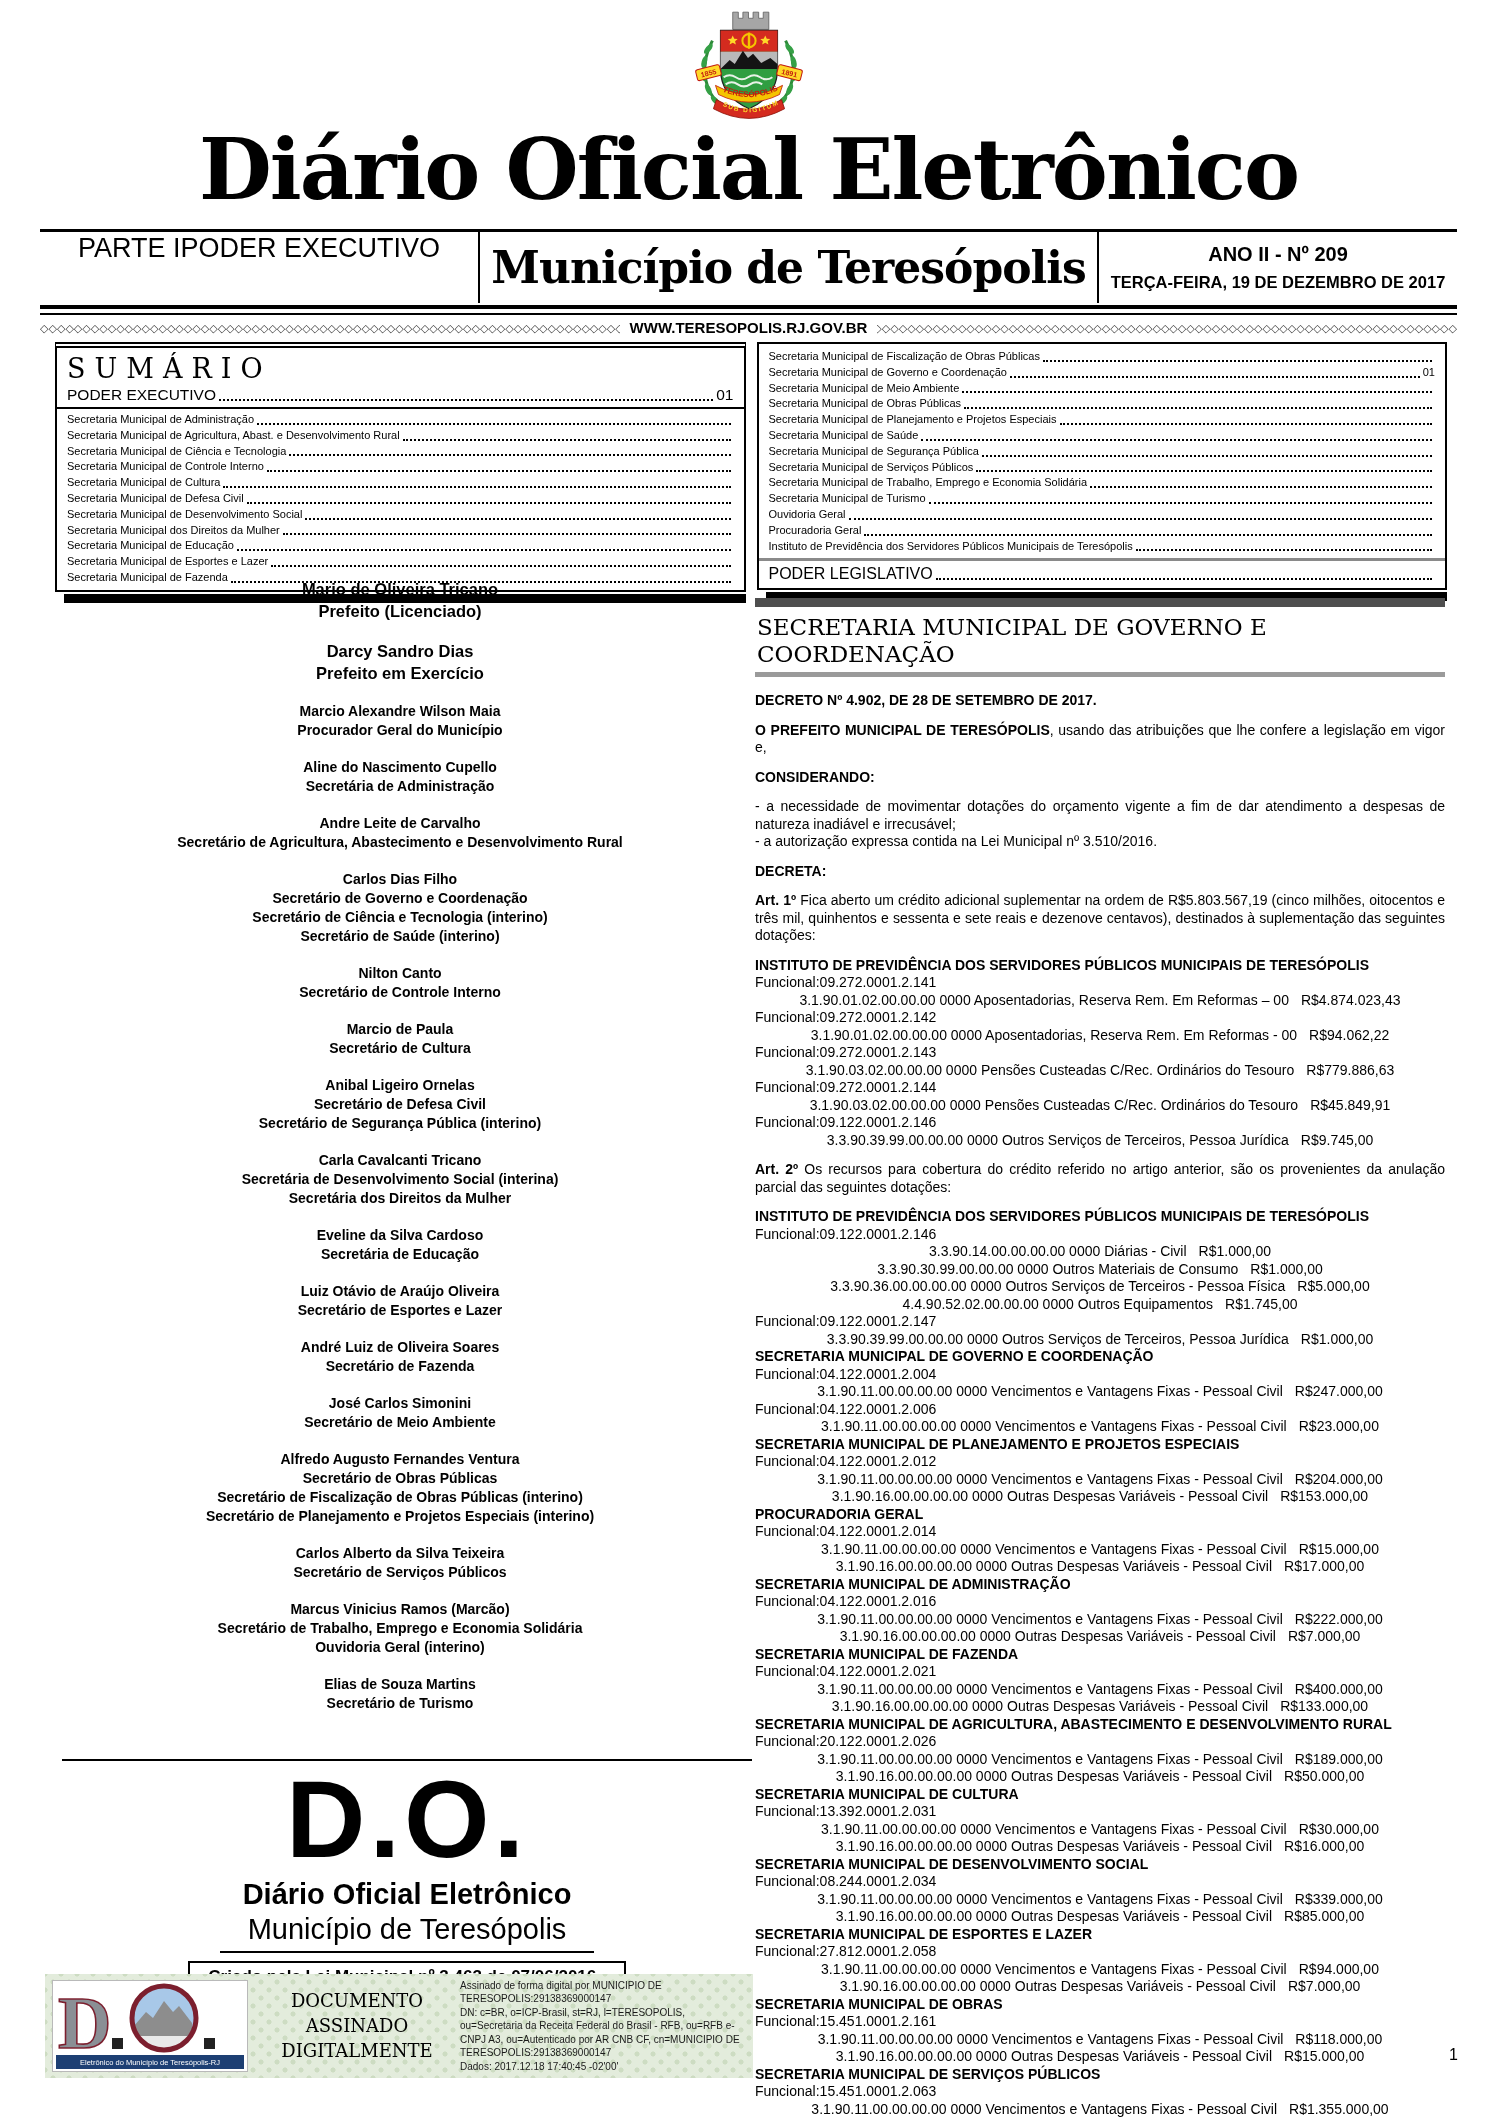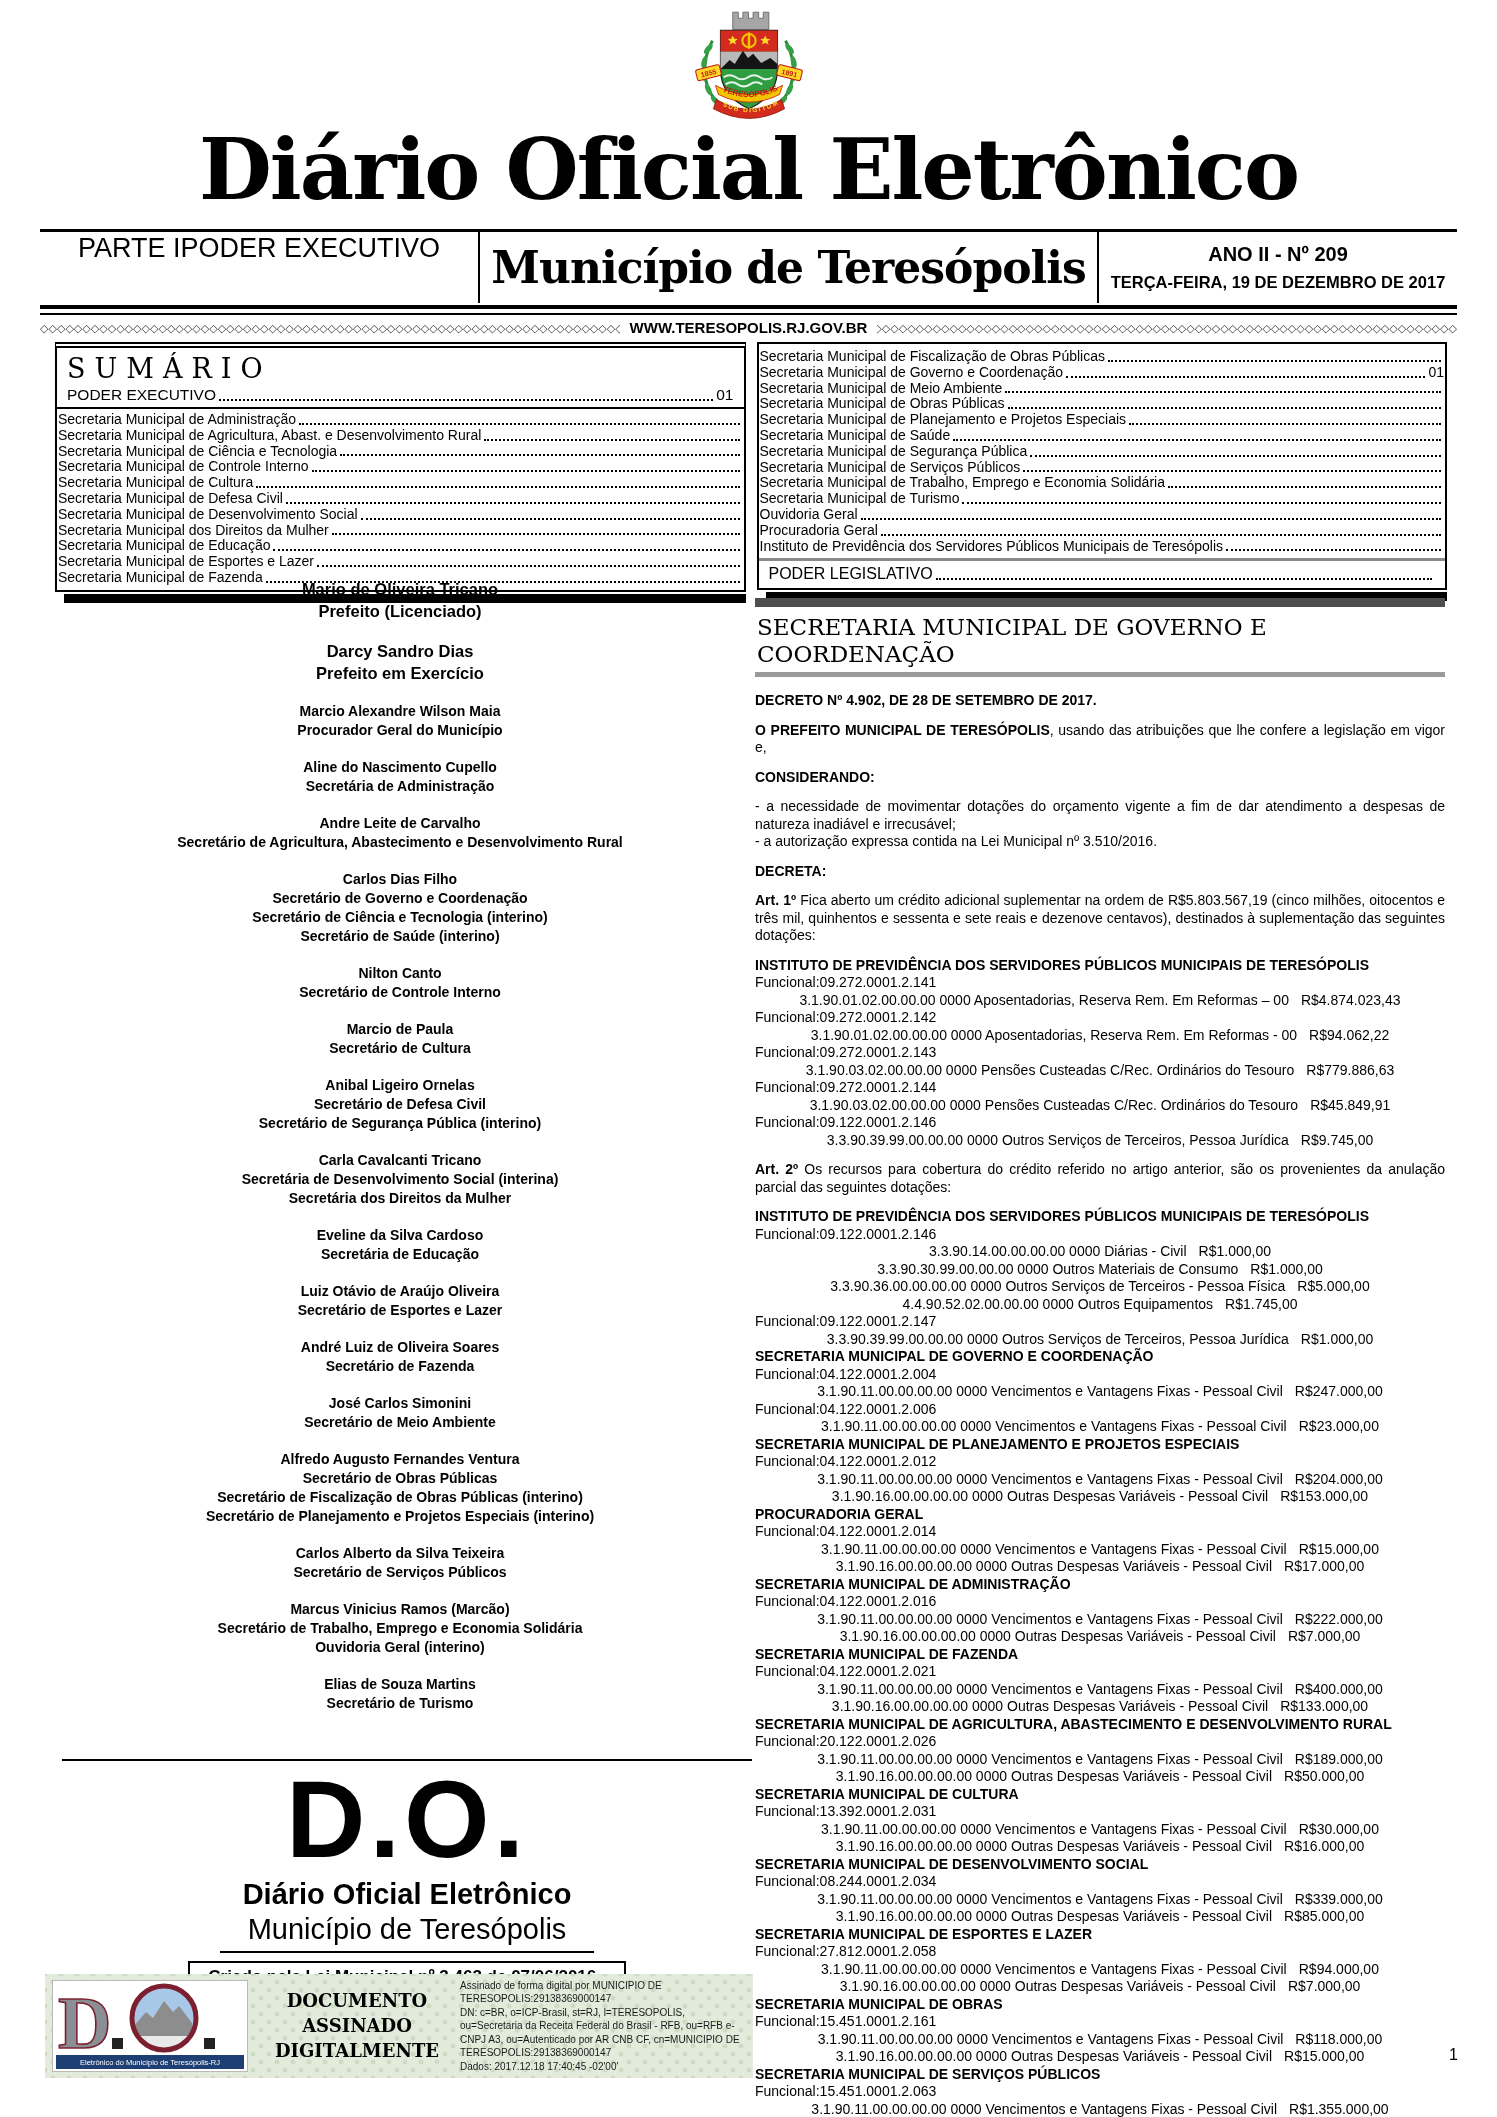--- a/index.html
+++ b/index.html
@@ -31,21 +31,21 @@
   .url-text{font-size:15px;font-weight:bold;padding:4px 10px;white-space:nowrap;}
 
   
   .summary{position:absolute;top:342px;left:55px;width:1392px;display:flex;gap:11px;align-items:flex-start;}
   .sum-col{width:826px;}
   .sum-box{border:2px solid #000;background:#fff;}
   .sum-box.left{border-top:6px double #000;}
   .sum-title{font-family:"DejaVu Serif",serif;font-size:27px;letter-spacing:9px;padding:5px 0 0 10px;}
   .sum-exec{display:flex;align-items:flex-end;padding:2px 10px 0 10px;font-size:15.5px;}
   .sum-exec-rule{border-top:2px solid #000;margin:3px 0 3px 0;}
-  .sum-item{display:flex;align-items:flex-end;font-size:14px;line-height:15.8px;padding:0 1px;}
+  .sum-item{display:flex;align-items:flex-end;font-size:11px;line-height:15.8px;padding:0 10px;}
   .sum-item .lbl{white-space:nowrap;}
   .leader{flex:1;border-bottom:2px dotted #000;margin:0 3px 3px 3px;min-width:12px;}
   .pg{white-space:nowrap;}
   .sum-box.right{padding-top:5px;}
   .sum-sep{border-top:3px solid #8a8a8a;margin:4px 0 2px 0;}
   .sum-leg{display:flex;align-items:flex-end;font-size:16px;padding:2px 10px 5px 10px;}
   .sum-bar{height:9px;background:#000;margin:2px 0 0 9px;}
 
   
   .officials{position:absolute;top:578px;left:55px;width:690px;text-align:center;font-weight:bold;}
@@ -59,21 +59,21 @@
   .do-title{font-size:29px;font-weight:bold;margin-top:12px;}
   .do-subtitle{display:inline-block;font-size:29px;margin-top:2px;border-bottom:2px solid #000;padding:0 28px 5px 28px;}
   .do-law{display:inline-block;border:2px solid #000;padding:4px 18px 5px 18px;font-size:17px;font-weight:bold;margin-top:8px;}
 
   
   .sig-band{position:absolute;top:1974px;left:45px;width:708px;height:104px;display:flex;align-items:center;
             background-color:#e3ecdc;
             background-image:radial-gradient(#cddcc2 22%,transparent 23%),radial-gradient(#cddcc2 22%,transparent 23%);
             background-size:16px 16px;background-position:0 0,8px 8px;}
   .sig-logo{width:196px;height:92px;margin-left:7px;flex:none;background:#fff;}
-  .sig-label{width:190px;flex:none;text-align:center;font-family:"DejaVu Serif",serif;font-weight:bold;
+  .sig-label{width:190px;flex:none;text-align:center;font-family:"DejaVu Serif",serif;font-weight:normal;
              font-size:18px;line-height:25px;margin:0 8px 2px 14px;}
   .sig-text{flex:1;font-size:10px;line-height:13.5px;color:#1a1a1a;padding-right:10px;}
 
   
   .right-col{position:absolute;top:598px;left:755px;width:690px;font-size:14px;line-height:17.5px;}
   .sec-bar-dark{height:9px;background:#4e4e4e;}
   .sec-title{font-family:"DejaVu Serif",serif;font-size:23px;line-height:27px;padding:7px 0 4px 2px;}
   .sec-bar-light{height:5px;background:#9a9a9a;margin-bottom:15px;}
   .para{margin-bottom:12px;text-align:justify;}
   .para .b,.b{font-weight:bold;}

